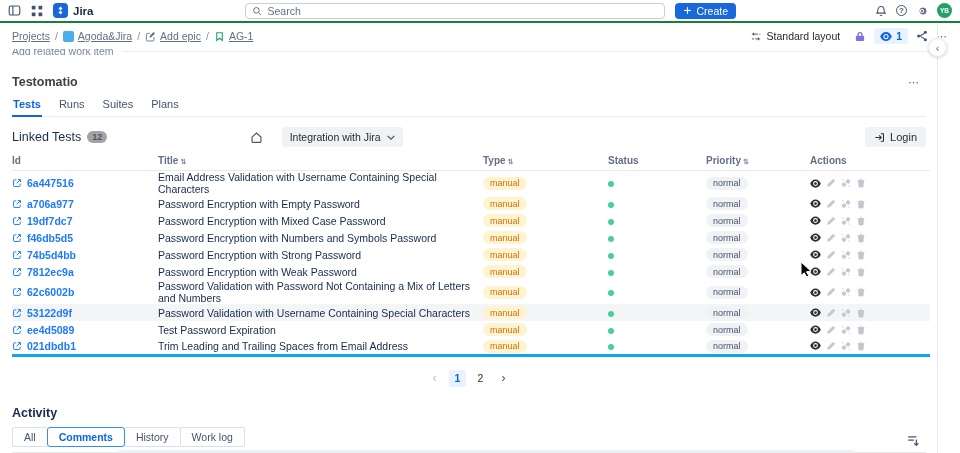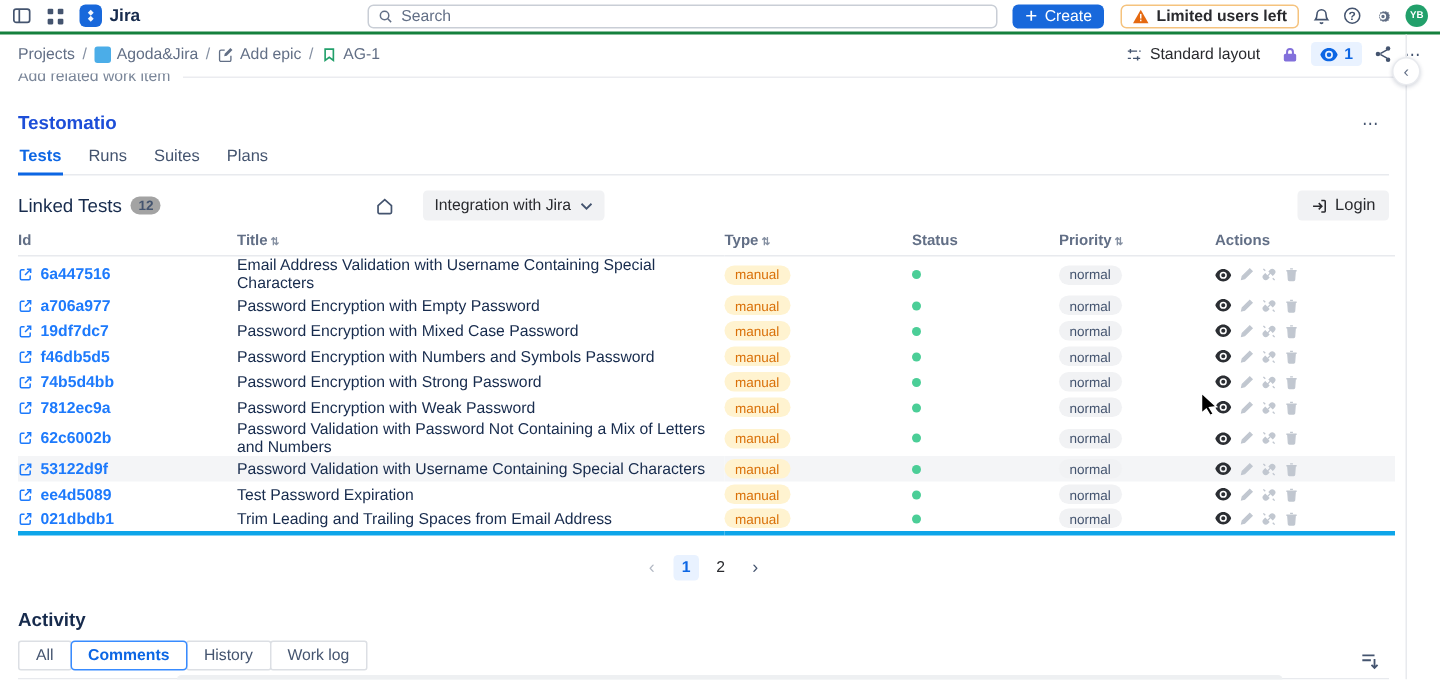--- a/index.html
+++ b/index.html
@@ -26,40 +26,40 @@
     background:#fff; cursor:pointer; }
   .help-circle { width:11px; height:11px; border:1.2px solid #44546F; border-radius:50%;
     font-size:8px; display:flex; align-items:center; justify-content:center; color:#44546F;
     font-weight:bold; }
   .avatar { width:15px; height:15px; border-radius:50%; background:#22A06B; color:#fff;
     font-size:6.5px; font-weight:bold; display:flex; align-items:center; justify-content:center; }
 
   
   .crumbrow { height:26px; display:flex; align-items:center; padding:0 12px; gap:5px;
     font-size:10.5px; color:#626F86; }
-  .crumb { display:flex; align-items:center; gap:4px; cursor:pointer; color:#626F86; }
+  .crumb { display:flex; align-items:center; gap:4px; cursor:pointer; color:#626F86;text-decoration:underline; }
   .proj-avatar { width:11px; height:11px; border-radius:2px; background:#4BADE8; }
   .crumb-sep { color:#8590A2; }
   .cr-right { margin-left:auto; display:flex; align-items:center; gap:8px; }
   .layout-btn { display:flex; align-items:center; gap:5px; font-size:10.5px; color:#292A2E;
     padding:2px 6px; border-radius:3px; cursor:pointer; }
   .watch-pill { display:flex; align-items:center; gap:4px; background:#E9F2FF; color:#0C66E4;
     border-radius:3px; padding:2px 6px; font-size:10.5px; font-weight:bold; cursor:pointer; }
   .dots { color:#44546F; font-size:11px; letter-spacing:1px; cursor:pointer; }
 
   
   .stub-row { height:9px; display:flex; align-items:flex-start; padding:0 12px 0 12px; gap:8px;
     overflow:hidden; }
   .stub-label { font-size:10.5px; color:#7A8699; line-height:10px; margin-top:-3px; white-space:nowrap; }
   .stub-line { flex:1; height:1px; background:#EBECF0; margin-top:2px; margin-right:18px; }
 
   
   .content { padding:0 12px; width:938px; }
   .panel-head { margin-top:17px; display:flex; align-items:center; }
-  .panel-title { font-size:12.5px; font-weight:bold; color:#1d4ed8; }
+  .panel-title { font-size:12.5px; font-weight:bold; color:#404040; }
   .panel-head .dots { margin-left:auto; margin-right:6px; }
 
   .tabs { margin-top:9px; display:flex; gap:16px; border-bottom:1px solid #E8EAEE; }
   .tab { font-size:11px; color:#44546F; padding:0 1px 5px; cursor:pointer; }
   .tab.active { color:#0C66E4; font-weight:bold; border-bottom:2px solid #0C66E4; margin-bottom:-1px; }
 
   .linked-row { margin-top:10px; display:flex; align-items:center; }
   .linked-label { font-size:12.5px; color:#172B4D; display:flex; align-items:center; gap:6px; }
   .count-badge { background:#a3a3a3; color:#44546F; border-radius:8px; font-size:9px;
     padding:1px 5px; font-weight:bold; }
@@ -160,28 +160,20 @@
     <span>Search</span>
   </div>
   <button class="create-btn">
     <svg width="9" height="9" viewBox="0 0 16 16" fill="none" stroke="#fff" stroke-width="2">
         <line x1="8" y1="2" x2="8" y2="14"></line>
         <line x1="2" y1="8" x2="14" y2="8"></line>
       </svg>
     <span>Create</span>
   </button>
   <div class="tb-right">
-    <button class="warn-btn">
-      <svg width="11" height="10" viewBox="0 0 16 14">
-          <path d="M8 .5L15.5 13.5H.5z" fill="#E56910"></path>
-          <rect x="7.3" y="4.5" width="1.4" height="4.5" fill="#fff"></rect>
-          <rect x="7.3" y="10" width="1.4" height="1.6" fill="#fff"></rect>
-        </svg>
-      <span>Limited users left</span>
-    </button>
     <span class="tb-icon">
       <svg width="12" height="12" viewBox="0 0 16 16" fill="none" stroke="#44546F" stroke-width="1.4">
           <path d="M8 2a4 4 0 014 4c0 3 1 4.2 1.5 4.8H2.5C3 10.2 4 9 4 6a4 4 0 014-4z"></path>
           <path d="M6.7 13.2a1.4 1.4 0 002.6 0"></path>
         </svg>
     </span>
     <span class="help-circle">?</span>
     <span class="tb-icon">
       <svg width="12" height="12" viewBox="0 0 16 16" fill="#44546F">
           <path d="M8 5.2A2.8 2.8 0 108 10.8 2.8 2.8 0 008 5.2zm0 4.3A1.5 1.5 0 118 6.5a1.5 1.5 0 010 3zM13.6 8c0-.4.5-1 .4-1.4s-.9-.5-1-.9.3-1.1 0-1.4-1 .1-1.4 0-.5-.9-.9-1-1 .4-1.4.4-1-.5-1.4-.4-.5.9-.9 1-1.1-.3-1.4 0 .1 1 0 1.4-.9.5-1 .9.4 1 .4 1.4-.5 1-.4 1.4.9.5 1 .9-.3 1.1 0 1.4 1-.1 1.4 0 .5.9.9 1 1-.4 1.4-.4 1 .5 1.4.4.5-.9.9-1 1.1.3 1.4 0-.1-1 0-1.4.9-.5 1-.9-.4-1-.4-1.4z" fill-rule="evenodd" opacity=".85"></path>

